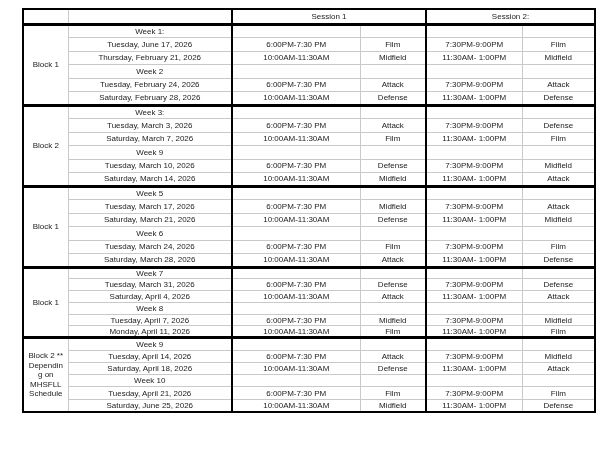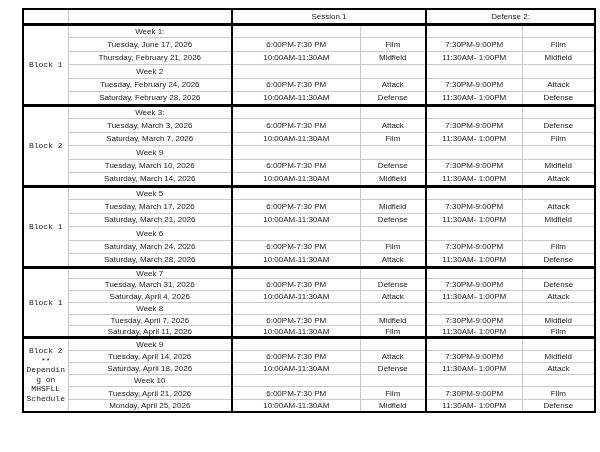--- a/index.html
+++ b/index.html
@@ -31,42 +31,41 @@
   thead{border-bottom:3px solid var(--frame,#000000);}
   thead tr{height:15px;margin-left:40px;}
   tbody.blk{border-top:3px solid var(--frame,#000000);}
   .rh-a tr{height:13.5px;}
   .rh-b tr{height:11.8px;}
   .rh-c tr{height:12.3px;}
   .v2{border-right:2px solid var(--frame,#000000);}
   td.block-label{
     white-space:pre-line;line-height:9.5px;
     border-right:1px solid var(--gridline,#c9c9c9);
-    font-family:Liberation Mono, monospace;
   }
 </style>
 </head>
 <body>
 
 <div class="sheet">
   <table class="schedule" id="schedule-table">
     <colgroup>
       <col class="c-block">
         <col class="c-date">
         <col class="c-s1t">
         <col class="c-s1a">
         <col class="c-s2t">
         <col class="c-s2a">
     </colgroup>
     <thead>
       <tr>
         <td></td>
         <td class="v2"></td>
         <th class="v2" colspan="2">Session 1</th>
-        <th colspan="2">Defense 2:</th>
+        <th colspan="2">Session 2:</th>
       </tr>
     </thead>
 
   <tbody class="blk rh-a">
         <tr>
           <td class="block-label" rowspan="6">Block 1</td>
           <td class="v2">Week 1:</td>
           <td class=""></td>
           <td class="v2"></td>
           <td class=""></td>
@@ -177,21 +176,21 @@
           <td class="">Midfield</td>
         </tr>
         <tr>
           <td class="v2">Week 6</td>
           <td class=""></td>
           <td class="v2"></td>
           <td class=""></td>
           <td class=""></td>
         </tr>
         <tr>
-          <td class="v2">Saturday, March 24, 2026</td>
+          <td class="v2">Tuesday, March 24, 2026</td>
           <td class="">6:00PM-7:30 PM</td>
           <td class="v2">Film</td>
           <td class="">7:30PM-9:00PM</td>
           <td class="">Film</td>
         </tr>
         <tr>
           <td class="v2">Saturday, March 28, 2026</td>
           <td class="">10:00AM-11:30AM</td>
           <td class="v2">Attack</td>
           <td class="">11:30AM- 1:00PM</td>
@@ -229,21 +228,21 @@
           <td class=""></td>
         </tr>
         <tr>
           <td class="v2">Tuesday, April 7, 2026</td>
           <td class="">6:00PM-7:30 PM</td>
           <td class="v2">Midfield</td>
           <td class="">7:30PM-9:00PM</td>
           <td class="">Midfield</td>
         </tr>
         <tr>
-          <td class="v2">Saturday, April 11, 2026</td>
+          <td class="v2">Monday, April 11, 2026</td>
           <td class="">10:00AM-11:30AM</td>
           <td class="v2">Film</td>
           <td class="">11:30AM- 1:00PM</td>
           <td class="">Film</td>
         </tr>
       </tbody>
       <tbody class="blk rh-c">
         <tr>
           <td class="block-label" rowspan="6">Block 2 **
 Dependin
@@ -278,21 +277,21 @@
           <td class=""></td>
         </tr>
         <tr>
           <td class="v2">Tuesday, April 21, 2026</td>
           <td class="">6:00PM-7:30 PM</td>
           <td class="v2">Film</td>
           <td class="">7:30PM-9:00PM</td>
           <td class="">Film</td>
         </tr>
         <tr>
-          <td class="v2">Monday, April 25, 2026</td>
+          <td class="v2">Saturday, June 25, 2026</td>
           <td class="">10:00AM-11:30AM</td>
           <td class="v2">Midfield</td>
           <td class="">11:30AM- 1:00PM</td>
           <td class="">Defense</td>
         </tr>
       </tbody>
     </table>
 </div>
 
 </body></html>

